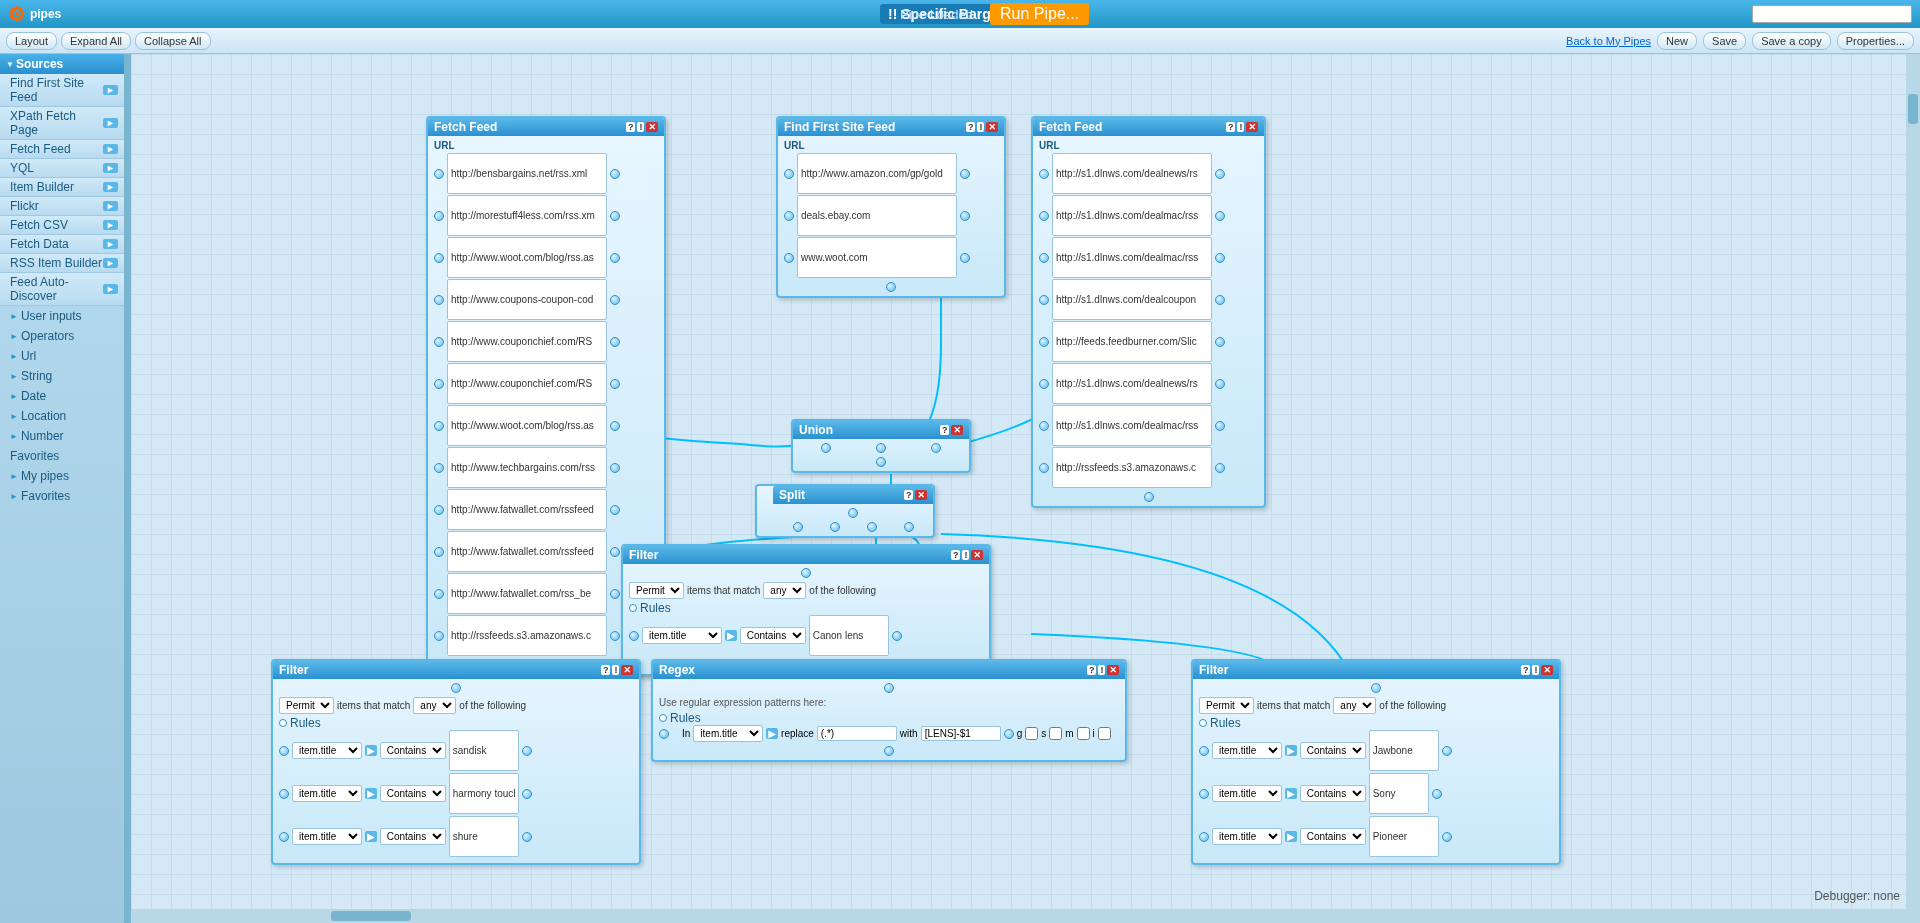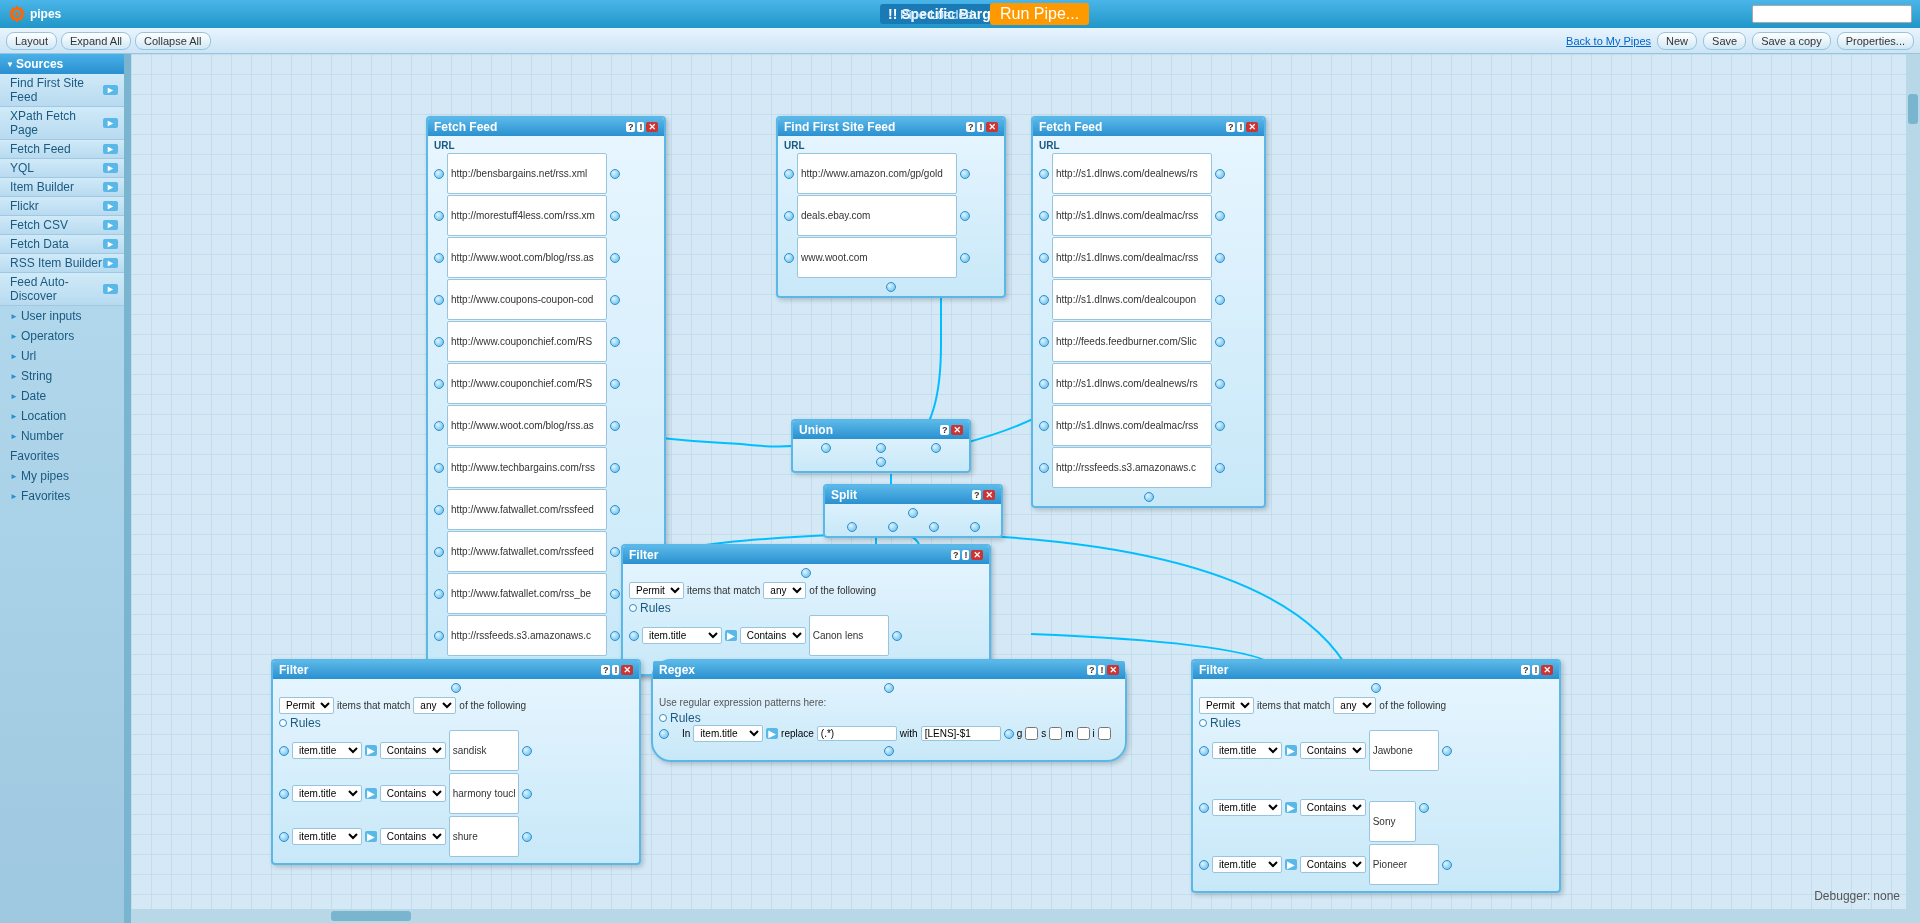--- a/index.html
+++ b/index.html
@@ -605,21 +605,21 @@
           <div class="node-port"></div>
           <div class="node-port"></div>
           <div class="node-port"></div>
         </div>
         <div style="display:flex; justify-content:center;">
           <div class="node-port out"></div>
         </div>
       </div>
     </div>
 
-    <div class="split-node" style="left:692px; top:430px;">
+    <div class="split-node" style="left:624px; top:430px;padding-left:16px;">
       <div class="node-header">
         <span>Split</span>
         <div class="node-header-icons">
           <span>?</span>
           <span class="close-x">✕</span>
         </div>
       </div>
       <div class="node-body">
         <div style="display:flex; justify-content:center; margin-bottom:4px;">
           <div class="node-port"></div>
@@ -721,21 +721,21 @@
           <div class="node-port"></div>
           <select class="filter-select" style="width:70px;"><option>item.title</option></select>
           <span style="font-size:10px; padding:0 2px; background:#5ab8e8; color:white; border-radius:2px;">▶</span>
           <select class="filter-select"><option>Contains</option></select>
           <input class="node-input" style="width: 70px;" value="shure">
           <div class="node-port out"></div>
         </div>
       </div>
     </div>
 
-    <div class="filter-node" style="left:520px; top:605px; width:476px;border-radius:20px;">
+    <div class="filter-node" style="left:520px; top:605px; width:476px;">
       <div class="node-header">
         <span>Regex</span>
         <div class="node-header-icons">
           <span>?</span>
           <span>!</span>
           <span class="close-x">✕</span>
         </div>
       </div>
       <div class="node-body">
         <div style="display:flex; justify-content:center; margin-bottom:4px;">
@@ -800,21 +800,21 @@
           <span style="font-size:10px; padding:0 2px; background:#5ab8e8; color:white; border-radius:2px;">▶</span>
           <select class="filter-select"><option>Contains</option></select>
           <input class="node-input" style="width: 70px;" value="Jawbone">
           <div class="node-port out"></div>
         </div>
         <div class="filter-row">
           <div class="node-port"></div>
           <select class="filter-select" style="width:70px;"><option>item.title</option></select>
           <span style="font-size:10px; padding:0 2px; background:#5ab8e8; color:white; border-radius:2px;">▶</span>
           <select class="filter-select"><option>Contains</option></select>
-          <input class="node-input" style="width: 47px; margin-top: 28px;" value="Sony">
+          <input class="node-input" style="width: 60px;" value="Sony">
           <div class="node-port out"></div>
         </div>
         <div class="filter-row">
           <div class="node-port"></div>
           <select class="filter-select" style="width:70px;"><option>item.title</option></select>
           <span style="font-size:10px; padding:0 2px; background:#5ab8e8; color:white; border-radius:2px;">▶</span>
           <select class="filter-select"><option>Contains</option></select>
           <input class="node-input" style="width: 70px;" value="Pioneer">
           <div class="node-port out"></div>
         </div>

